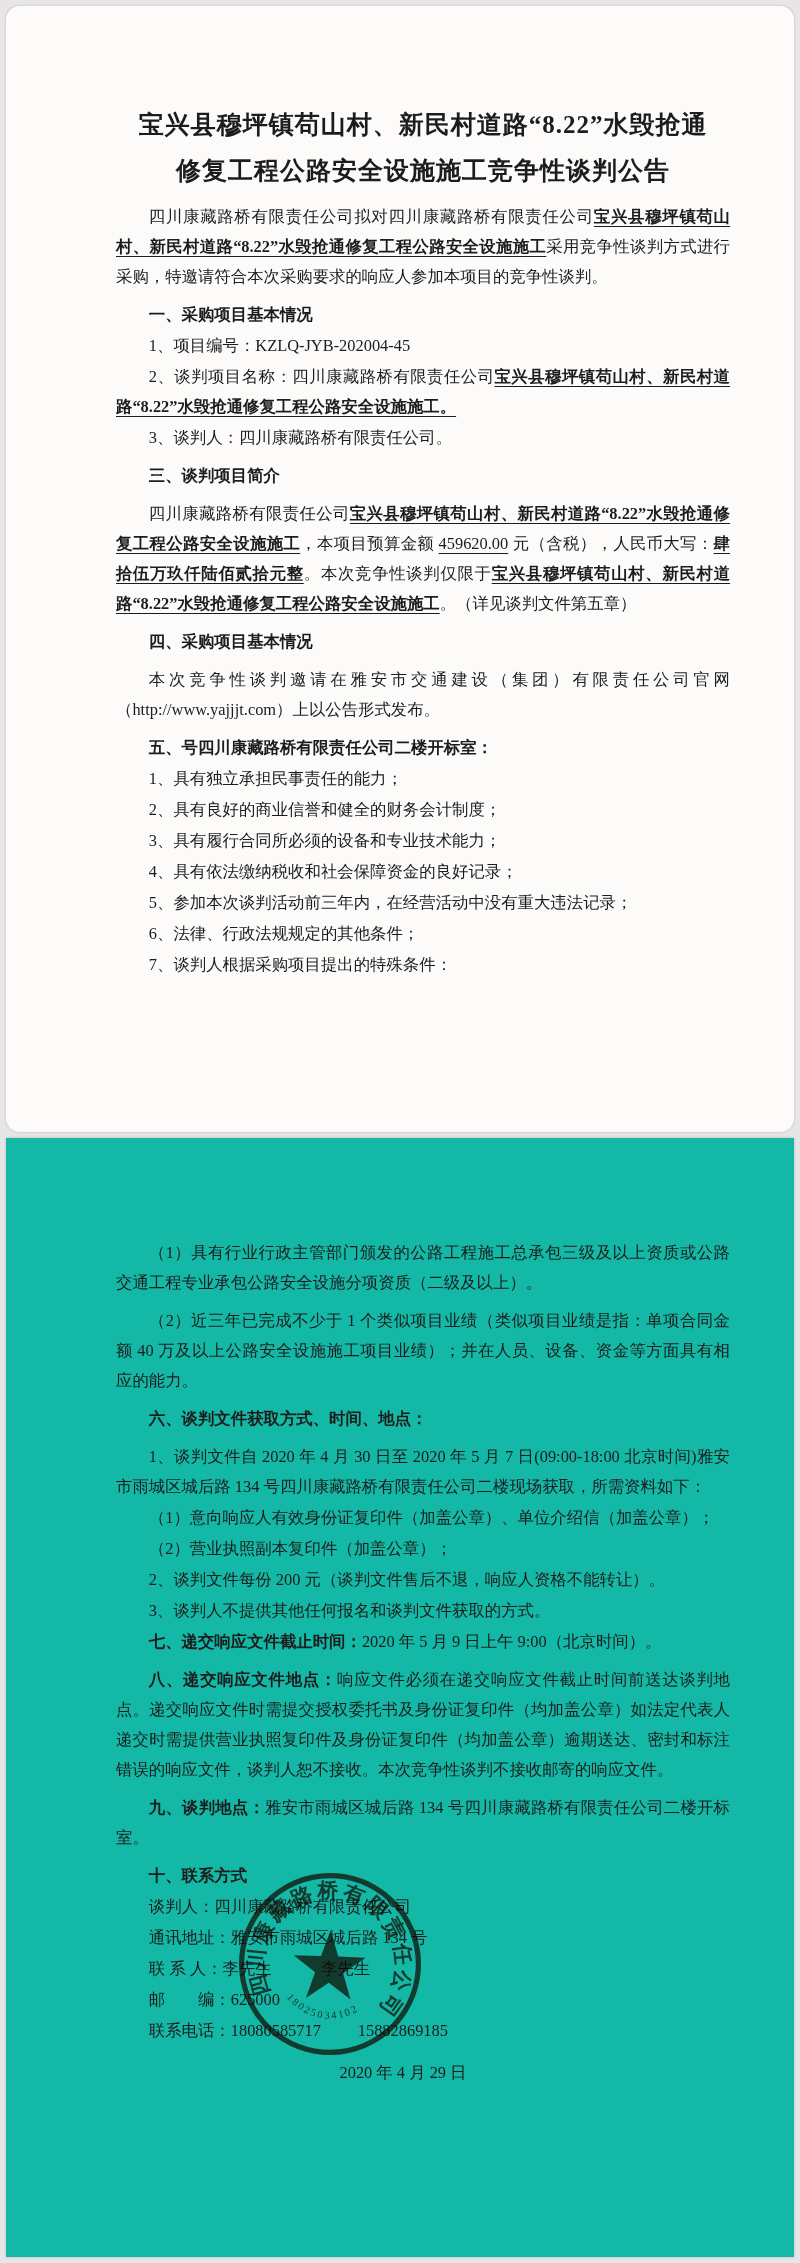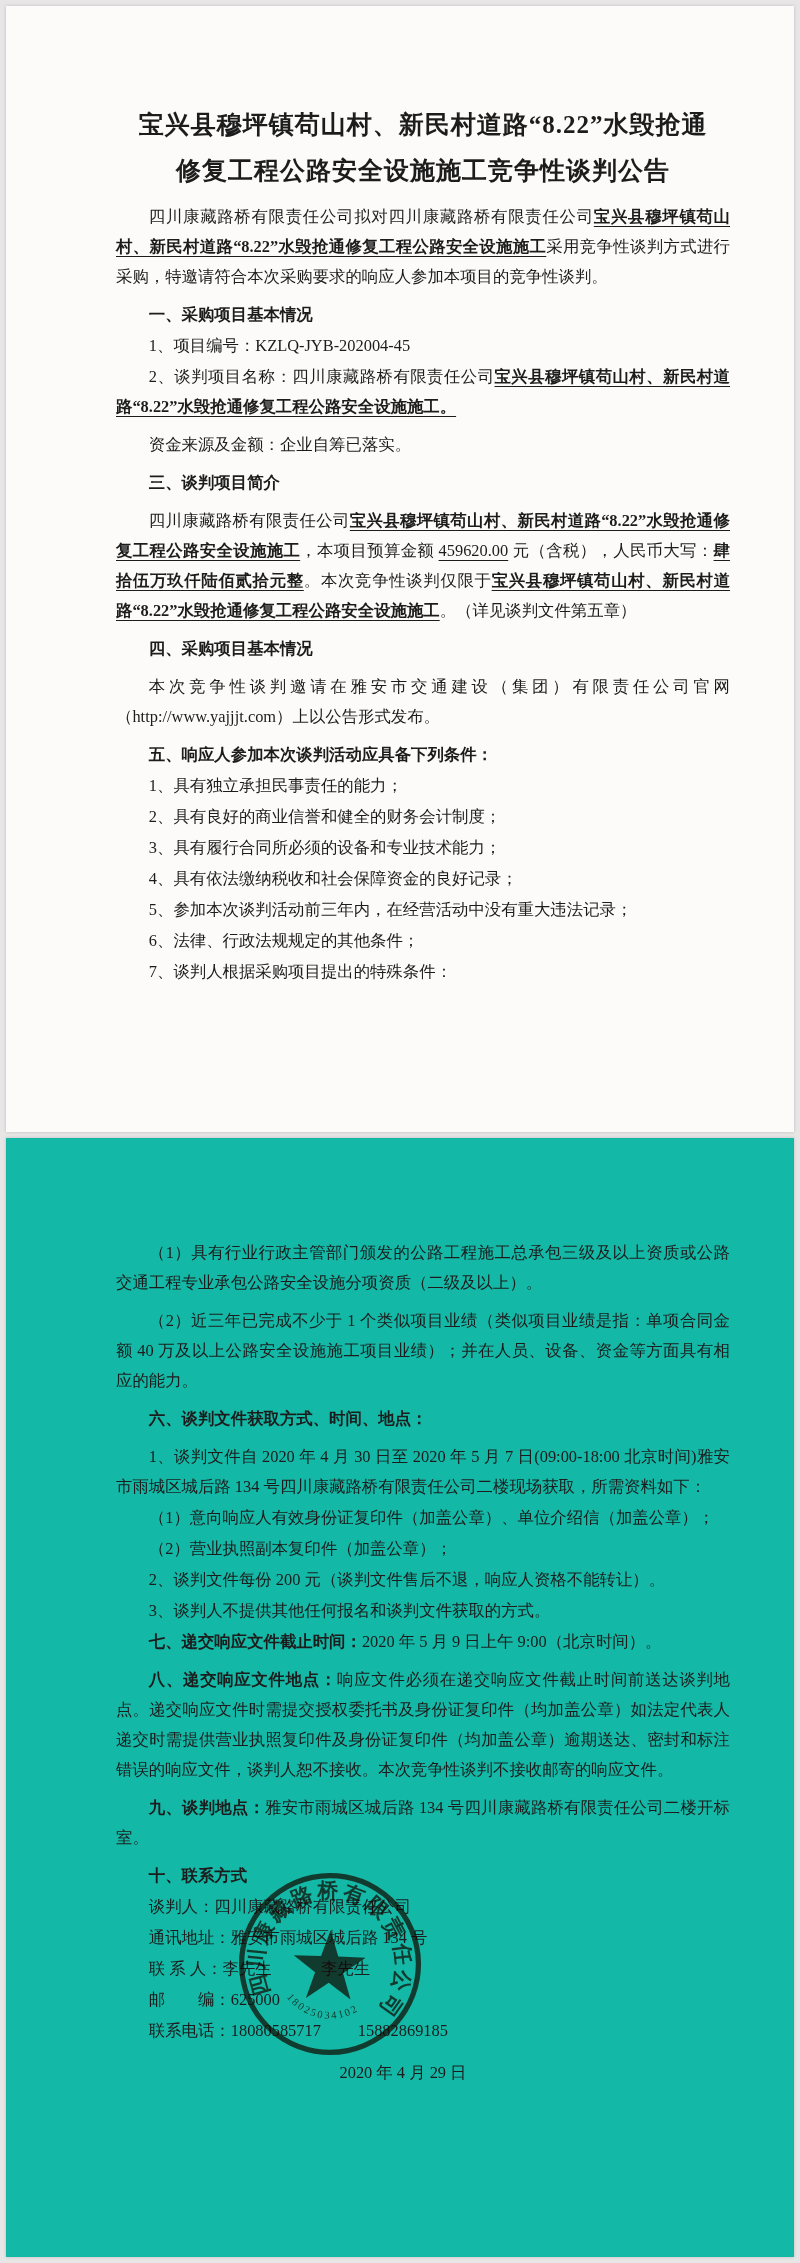--- a/index.html
+++ b/index.html
@@ -11,21 +11,21 @@
     font-family:"Liberation Serif","DejaVu Serif",serif;
   }
   .sheet{
     position:absolute;
     left:6px;
     width:788px;
     box-sizing:border-box;
     box-shadow:0 0 3px rgba(0,0,0,0.18);
     overflow:hidden;
   }
-  #sheet1{top:6px;height:1126px;background:#fcfbfa;padding:96px 64px 0 110px;}
+  #sheet1{top:6px;height:1126px;background:#fcfbfa;padding:96px 64px 0 110px;border-radius:14px;}
   #sheet2{top:1138px;height:1119px;background:#14b8a6;padding:92px 64px 0 110px;}
   .doc{
     font-size:16.4px;
     line-height:30px;
     color:#1c1c1c;
     text-align:justify;
   }
   .blk{text-indent:2em;}
   .blk.title{
     text-align:center;text-indent:0;
@@ -55,26 +55,26 @@
 <body>
 
 <div class="sheet doc" id="sheet1">
   <div>
       <div class="blk title"><span class="seg">宝兴县穆坪镇苟山村、新民村道路“8.22”水毁抢通</span></div>
       <div class="blk title"><span class="seg">修复工程公路安全设施施工竞争性谈判公告</span></div>
       <div class="blk para"><span class="seg">四川康藏路桥有限责任公司拟对四川康藏路桥有限责任公司</span><span class="seg b u">宝兴县穆坪镇苟山村、新民村道路“8.22”水毁抢通修复工程公路安全设施施工</span><span class="seg">采用竞争性谈判方式进行采购，特邀请符合本次采购要求的响应人参加本项目的竞争性谈判。</span></div>
       <div class="blk heading"><span class="seg">一、采购项目基本情况</span></div>
       <div class="blk item"><span class="seg">1、项目编号：KZLQ-JYB-202004-45</span></div>
       <div class="blk item"><span class="seg">2、谈判项目名称：四川康藏路桥有限责任公司</span><span class="seg b u">宝兴县穆坪镇苟山村、新民村道路“8.22”水毁抢通修复工程公路安全设施施工。</span></div>
-      <div class="blk para"><span class="seg">资金来源及金额：企业自筹已落实。</span></div>
+      <div class="blk item"><span class="seg">3、谈判人：四川康藏路桥有限责任公司。</span></div>
       <div class="blk heading"><span class="seg">三、谈判项目简介</span></div>
       <div class="blk para"><span class="seg">四川康藏路桥有限责任公司</span><span class="seg b u">宝兴县穆坪镇苟山村、新民村道路“8.22”水毁抢通修复工程公路安全设施施工</span><span class="seg">，本项目预算金额 </span><span class="seg u">459620.00</span><span class="seg"> 元（含税），人民币大写：</span><span class="seg b u">肆拾伍万玖仟陆佰贰拾元整</span><span class="seg">。本次竞争性谈判仅限于</span><span class="seg b u">宝兴县穆坪镇苟山村、新民村道路“8.22”水毁抢通修复工程公路安全设施施工</span><span class="seg">。（详见谈判文件第五章）</span></div>
       <div class="blk heading"><span class="seg">四、采购项目基本情况</span></div>
       <div class="blk para"><span class="seg">本次竞争性谈判邀请在雅安市交通建设（集团）有限责任公司官网（http://www.yajjjt.com）上以公告形式发布。</span></div>
-      <div class="blk heading"><span class="seg">五、响应人参加本次谈判活动应具备下列条件：</span></div>
+      <div class="blk heading"><span class="seg">五、号四川康藏路桥有限责任公司二楼开标室：</span></div>
       <div class="blk item"><span class="seg">1、具有独立承担民事责任的能力；</span></div>
       <div class="blk item"><span class="seg">2、具有良好的商业信誉和健全的财务会计制度；</span></div>
       <div class="blk item"><span class="seg">3、具有履行合同所必须的设备和专业技术能力；</span></div>
       <div class="blk item"><span class="seg">4、具有依法缴纳税收和社会保障资金的良好记录；</span></div>
       <div class="blk item"><span class="seg">5、参加本次谈判活动前三年内，在经营活动中没有重大违法记录；</span></div>
       <div class="blk item"><span class="seg">6、法律、行政法规规定的其他条件；</span></div>
       <div class="blk item"><span class="seg">7、谈判人根据采购项目提出的特殊条件：</span></div>
     </div>
 </div>
 

